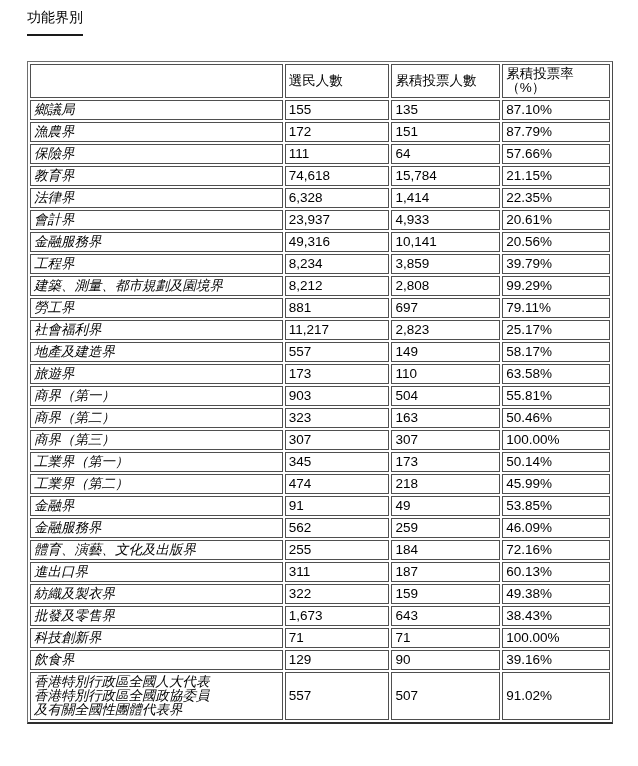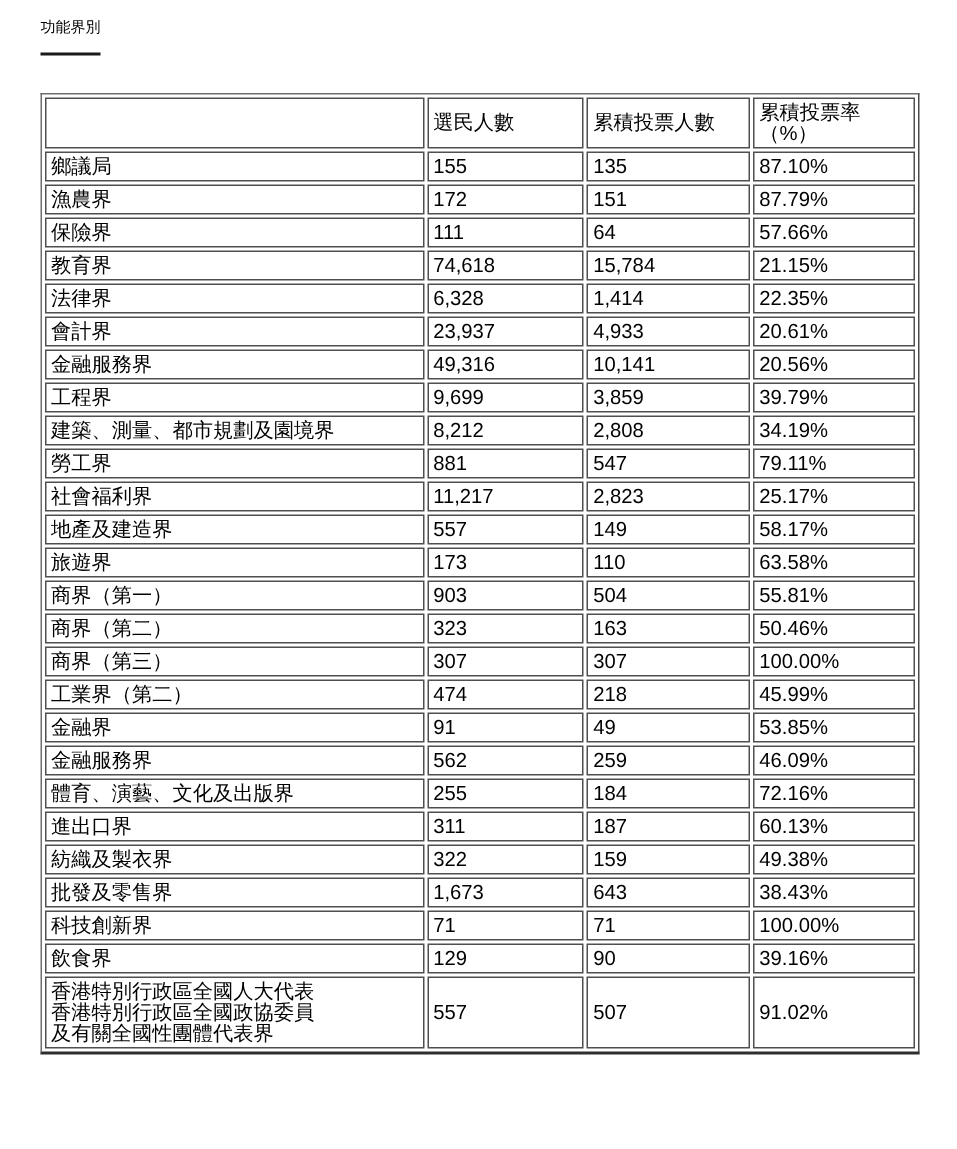--- a/index.html
+++ b/index.html
@@ -11,21 +11,21 @@
     color: #000000;
   }
   .page {
     width: 638px;
     height: 766px;
     padding: 8px 0 0 27px;
     background: #ffffff;
   }
   .page-title {
     display: inline-block;
-    font-size: 10px;
+    font-size: 14px;
     line-height: 15px;
     color: #000000;
     border-bottom: 2px solid #1a1a1a;
     padding-bottom: 9px;
   }
   .stats-table {
     margin-top: 25px;
     border-collapse: separate;
     border-spacing: 2px;
     table-layout: fixed;
@@ -44,20 +44,21 @@
     line-height: 14px;
     font-weight: normal;
     text-align: left;
     vertical-align: middle;
     padding: 2px 3px;
     overflow: hidden;
     background: #ffffff;
   }
   .stats-table td.name-cell {
     white-space: pre-line;
+    font-style: italic;
   }
 </style>
 </head>
 <body>
 
 <div class="page">
 
   <span class="page-title">功能界別</span>
 
   <table class="stats-table">
@@ -113,34 +114,34 @@
     <td>20.61%</td>
   </tr>
         <tr>
     <td class="name-cell">金融服務界</td>
     <td>49,316</td>
     <td>10,141</td>
     <td>20.56%</td>
   </tr>
         <tr>
     <td class="name-cell">工程界</td>
-    <td>9,699</td>
+    <td>8,234</td>
     <td>3,859</td>
     <td>39.79%</td>
   </tr>
         <tr>
     <td class="name-cell">建築、測量、都市規劃及園境界</td>
     <td>8,212</td>
     <td>2,808</td>
-    <td>34.19%</td>
+    <td>99.29%</td>
   </tr>
         <tr>
     <td class="name-cell">勞工界</td>
     <td>881</td>
-    <td>547</td>
+    <td>697</td>
     <td>79.11%</td>
   </tr>
         <tr>
     <td class="name-cell">社會福利界</td>
     <td>11,217</td>
     <td>2,823</td>
     <td>25.17%</td>
   </tr>
         <tr>
     <td class="name-cell">地產及建造界</td>
@@ -164,20 +165,26 @@
     <td class="name-cell">商界（第二）</td>
     <td>323</td>
     <td>163</td>
     <td>50.46%</td>
   </tr>
         <tr>
     <td class="name-cell">商界（第三）</td>
     <td>307</td>
     <td>307</td>
     <td>100.00%</td>
+  </tr>
+        <tr>
+    <td class="name-cell">工業界（第一）</td>
+    <td>345</td>
+    <td>173</td>
+    <td>50.14%</td>
   </tr>
         <tr>
     <td class="name-cell">工業界（第二）</td>
     <td>474</td>
     <td>218</td>
     <td>45.99%</td>
   </tr>
         <tr>
     <td class="name-cell">金融界</td>
     <td>91</td>

